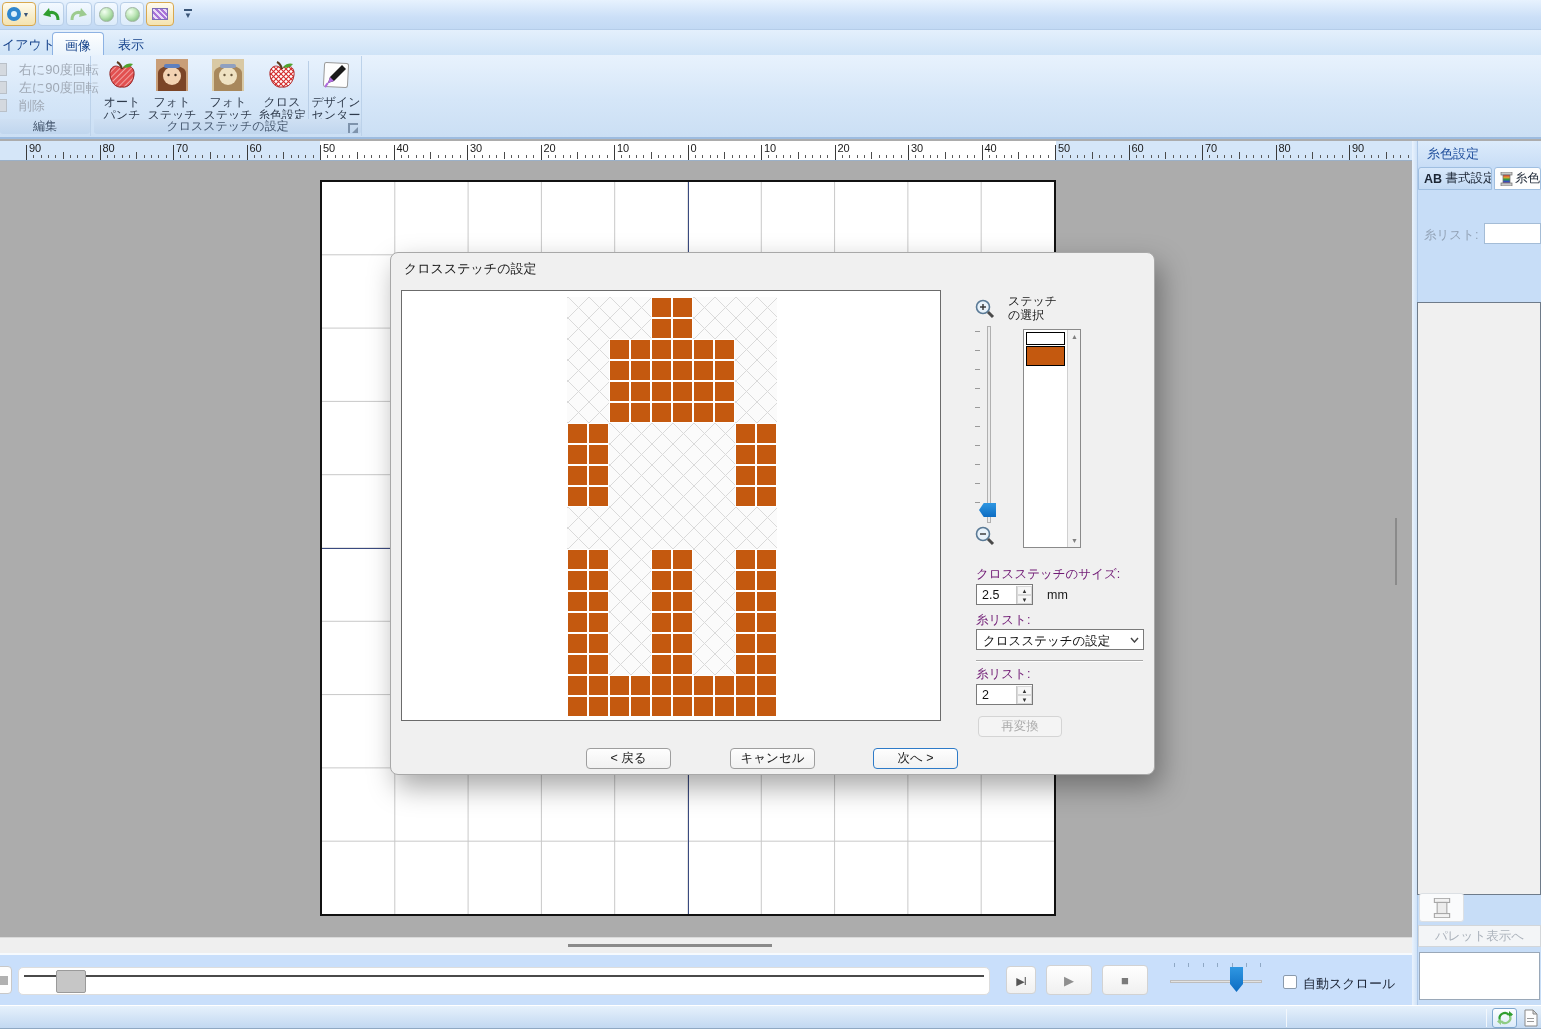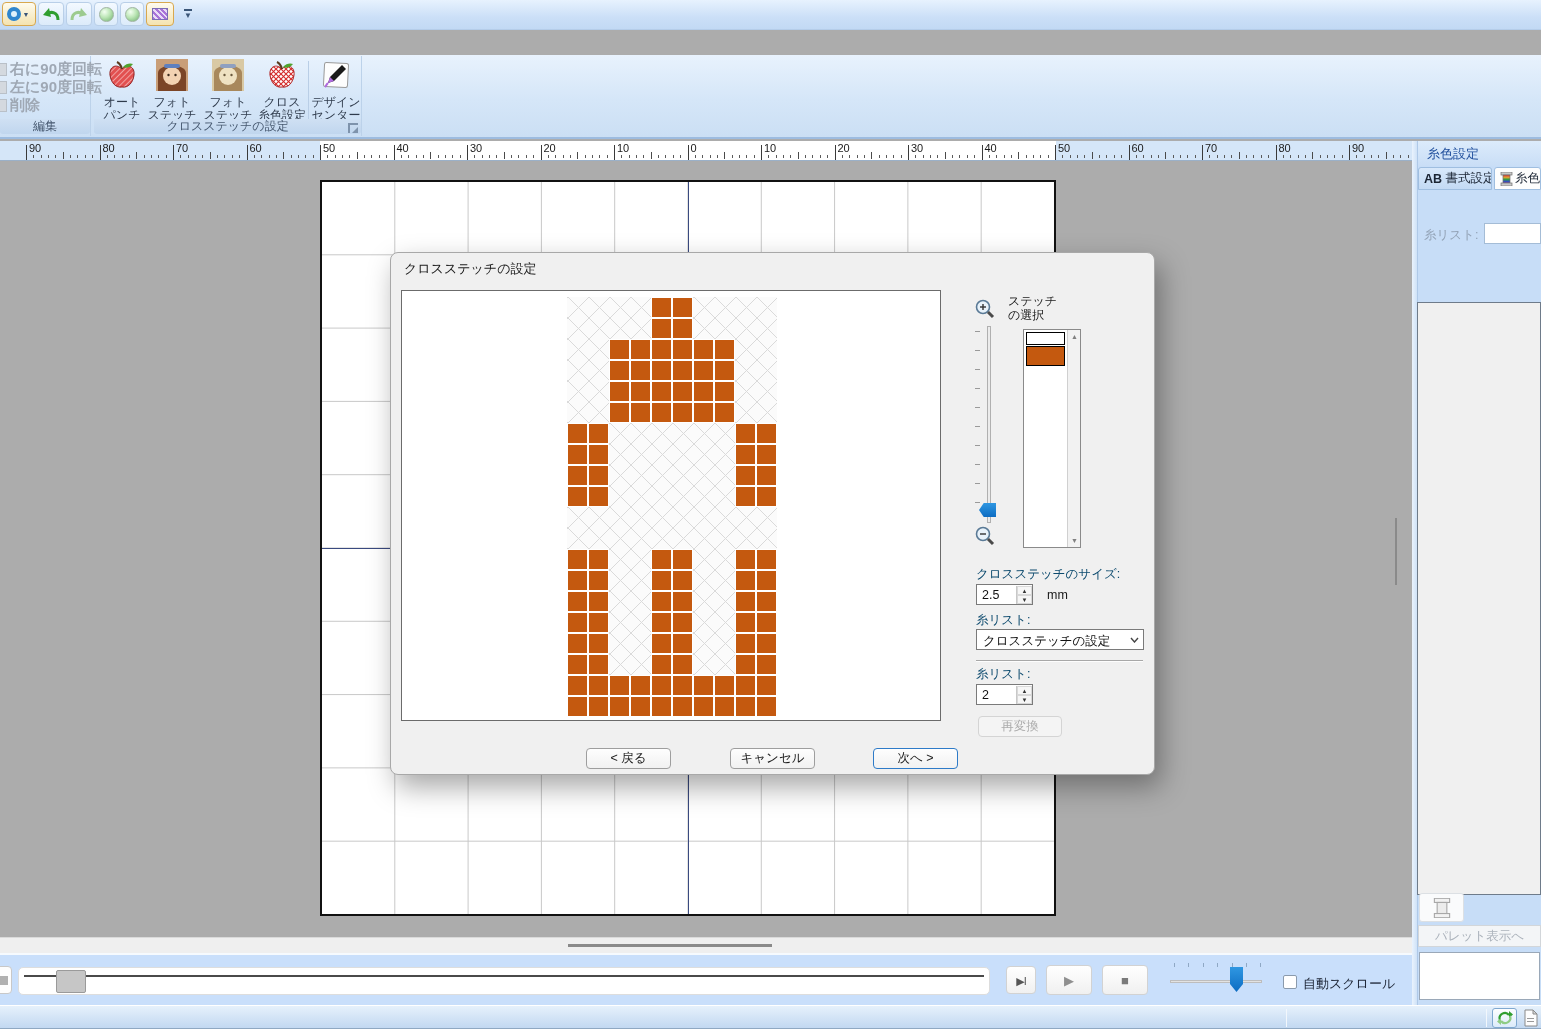--- a/index.html
+++ b/index.html
@@ -27,22 +27,22 @@
   .rtab{position:absolute;top:2px;height:23px;padding:4px 12px 0;font-size:13px;color:#15428B;}
   .rtab.active{background:linear-gradient(#FDFEFF,#EAF3FC);border:1px solid #8DB2E3;border-bottom:none;
     border-radius:4px 4px 0 0;color:#15428B;}
 
   
   .ribbon{position:absolute;left:0;top:55px;width:1541px;height:84px;
     background:linear-gradient(#E8F2FD,#D5E6F8 55%,#CBDFF4);border-bottom:2px solid #9DBCE0;}
   .rgroup{position:absolute;top:1px;height:80px;border-right:1px solid #BCD2EA;}
   .rgroup-label{position:absolute;left:0;bottom:2px;width:100%;height:15px;font-size:12px;color:#46586F;
     text-align:center;background:linear-gradient(#CFE0F3,#C0D6EE);border-radius:0 0 3px 3px;line-height:15px;}
-  .disabled-item{position:absolute;left:0;height:17px;font-size:15px;color:#9FA8B4;white-space:nowrap;
-    display:flex;align-items:center;gap:3px;font-weight:bold;}
+  .disabled-item{position:absolute;left:0;height:17px;font-size:13px;color:#9FA8B4;white-space:nowrap;
+    display:flex;align-items:center;gap:12px;}
   .mini-icon{width:14px;height:13px;background:#D4D9DF;border:1px solid #B9C0C8;margin-left:-7px;flex:none;}
   .wizbtn{position:absolute;top:3px;width:52px;height:62px;text-align:center;}
   .wizbtn .wicon{width:32px;height:32px;margin:0 auto;}
   .wizbtn .wlabel{font-size:12px;line-height:13px;color:#2F3B4C;white-space:pre-line;margin-top:1px;}
   .wizbtn .ddarrow{font-size:7px;color:#2F3B4C;}
   .vsep{position:absolute;top:5px;width:1px;height:58px;background:#B9CEE6;}
   .launcher{position:absolute;right:3px;bottom:3px;width:10px;height:10px;border-top:2px solid #7E93AC;
     border-left:2px solid #7E93AC;}
   .launcher:after{content:"";position:absolute;right:0;bottom:0;width:0;height:0;
     border-bottom:6px solid #7E93AC;border-left:6px solid transparent;}
@@ -124,21 +124,21 @@
   .stitch-cell{position:absolute;width:21px;height:21px;border:1px solid #FFFFFF;}
   .zslider-track{position:absolute;left:596px;top:73px;width:4px;height:197px;background:#ECECEC;border:1px solid #B0B0B0;}
   .ztick{position:absolute;left:584px;width:5px;height:1px;background:#9A9A9A;}
   .zthumb{position:absolute;left:588px;top:250px;width:17px;height:14px;
     background:linear-gradient(#2F97E2,#0D6CC2);clip-path:polygon(0 50%,28% 0,100% 0,100% 100%,28% 100%);}
   .unused-label{position:absolute;left:617px;top:41px;width:76px;font-size:12px;line-height:14px;color:#1A1A1A;white-space:pre-line;}
   .clist{position:absolute;left:632px;top:76px;width:58px;height:219px;background:#FFFFFF;border:1px solid #8A8A8A;}
   .clist-scroll{position:absolute;right:0;top:0;width:13px;height:100%;background:#F2F2F2;border-left:1px solid #D0D0D0;}
   .sarrow{position:absolute;left:0;width:13px;height:13px;font-size:7px;color:#808080;text-align:center;line-height:13px;}
   .swatch{position:absolute;left:2px;width:39px;border:1px solid #000;}
-  .fld-label{position:absolute;font-size:12.5px;color:#0c4a6e;white-space:nowrap;}
+  .fld-label{position:absolute;font-size:12.5px;color:#701a75;white-space:nowrap;}
   .spin{position:absolute;width:57px;height:21px;background:#FFFFFF;border:1px solid #7A7A7A;font-size:12.5px;color:#111;
     padding:3px 0 0 5px;}
   .spin-btns{position:absolute;right:1px;top:1px;width:15px;height:18px;border-left:1px solid #C8C8C8;}
   .spin-up,.spin-dn{position:absolute;left:0;width:15px;height:9px;font-size:6px;color:#333;text-align:center;line-height:9px;
     background:#F6F6F6;border:1px solid #D8D8D8;}
   .spin-up{top:0;} .spin-dn{top:9px;}
   .unit{position:absolute;font-size:12.5px;color:#1A1A1A;}
   .combo{position:absolute;left:585px;top:376px;width:168px;height:21px;background:#FFFFFF;border:1px solid #7A7A7A;
     font-size:12.5px;color:#111;padding:3px 0 0 6px;}
   .combo-arrow{position:absolute;right:4px;top:7px;width:9px;height:6px;}
@@ -178,20 +178,25 @@
       <div class="qbtn plain" style="width:24px">
         <span class="sphere"></span>
       </div>
       <div class="qbtn" style="width:28px">
         <span class="hatchbox"></span>
       </div>
       <span class="qcustom">▼</span>
     </div>
   </div>
 
+  <div class="tabrow">
+    <div class="rtab" style="left:-10px">イアウト</div>
+    <div class="rtab active" style="left:52px">画像</div>
+    <div class="rtab" style="left:106px">表示</div>
+  </div>
 
   <div class="ribbon">
     <div class="rgroup" style="left:0;width:91px">
       <div class="disabled-item" style="top:5px">
         <span class="mini-icon"></span>
         <span>右に90度回転</span>
       </div>
       <div class="disabled-item" style="top:23px">
         <span class="mini-icon"></span>
         <span>左に90度回転</span>

